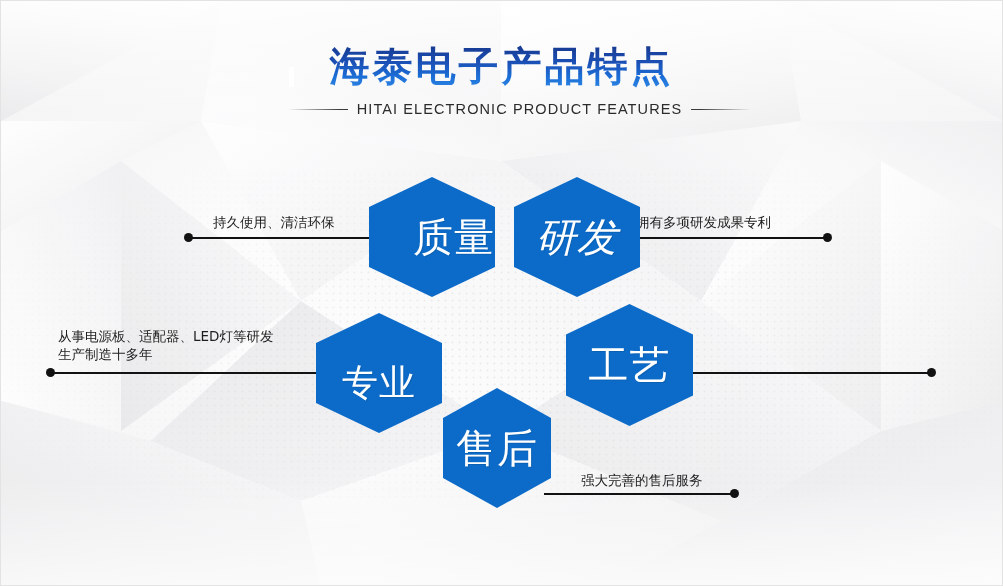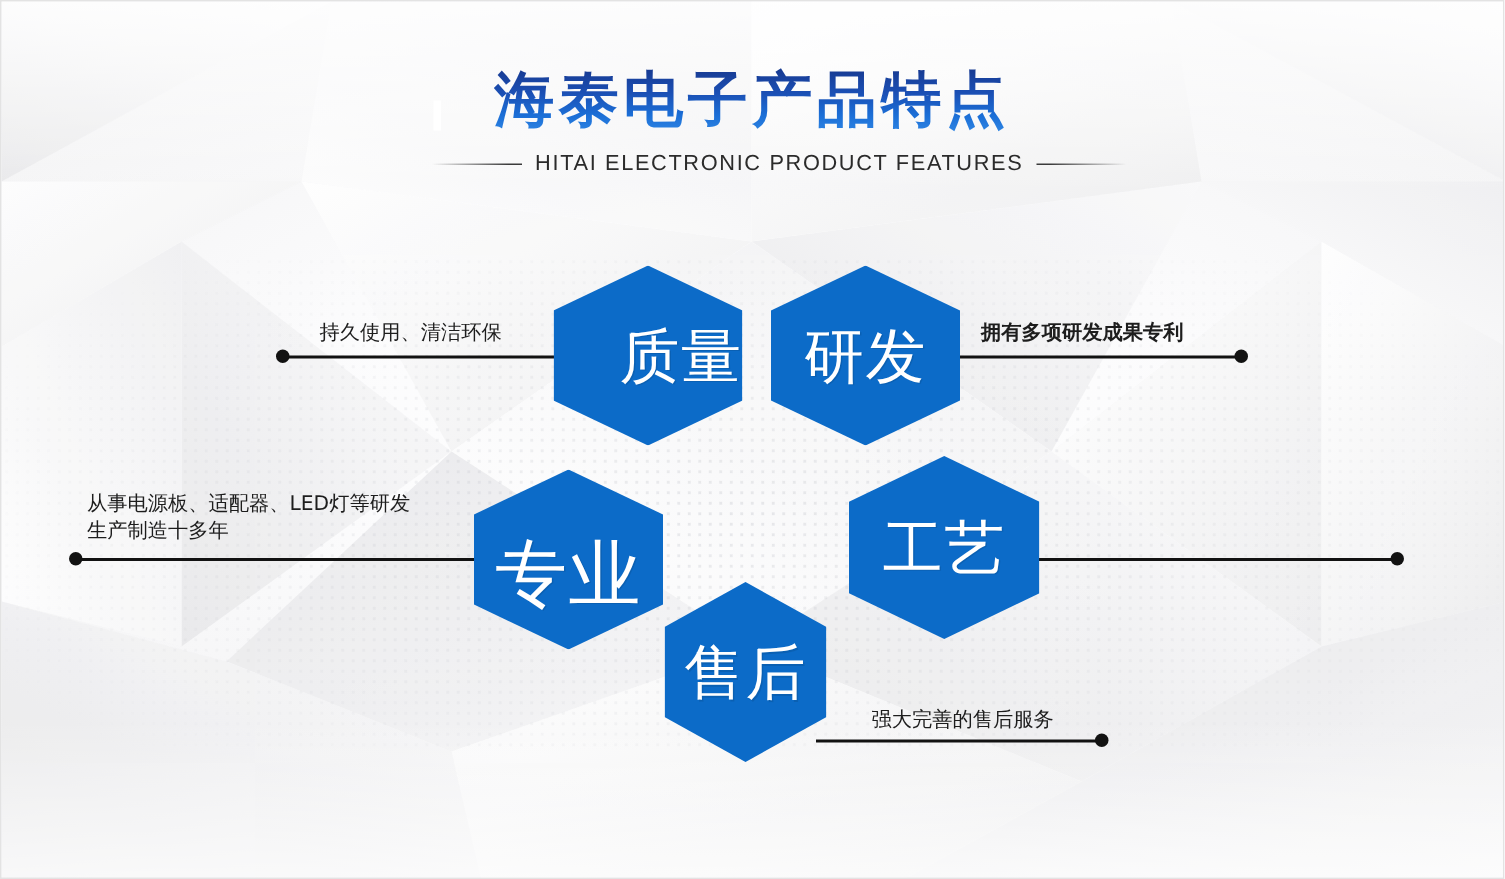--- a/index.html
+++ b/index.html
@@ -113,24 +113,24 @@
   .hex span {
     color: #ffffff;
     font-family: "DejaVu Sans", "Liberation Sans", sans-serif;
     font-weight: normal;
     letter-spacing: 1px;
     text-shadow: 1px 1px 0 rgba(0,0,0,.10);
     white-space: nowrap;
   }
   #hex-quality { left: 368px; top: 176px; width: 126px; height: 120px; }
   #hex-quality span { font-size: 40px; margin-left: 44px; }
-  #hex-rd      { left: 513px; top: 176px; width: 126px; height: 120px; }
+  #hex-rd      { left: 513px; top: 176px; width: 126px; height: 120px; font-style: italic; }
   #hex-rd span { font-size: 40px; }
   #hex-pro     { left: 315px; top: 312px; width: 126px; height: 120px; }
-  #hex-pro span { font-size: 48px; margin-top: 20px; }
+  #hex-pro span { font-size: 36px; margin-top: 20px; }
   #hex-craft   { left: 565px; top: 303px; width: 127px; height: 122px; }
   #hex-craft span { font-size: 40px; }
   #hex-service { left: 442px; top: 387px; width: 108px; height: 120px; }
   #hex-service span { font-size: 40px; }
 
   
   .conn {
     position: absolute;
     height: 2px;
     background: #121212;
@@ -152,21 +152,21 @@
   }
 
   
   #conn-quality { left: 188px; top: 236px; width: 183px; }
   #dot-quality  { left: 183px; top: 232px; }
   #lbl-quality  { left: 212px; top: 212px; }
 
   
   #conn-rd { left: 636px; top: 236px; width: 190px; }
   #dot-rd  { left: 822px; top: 232px; }
-  #lbl-rd  { left: 653px; top: 212px; font-weight: bold; }
+  #lbl-rd  { left: 635px; top: 212px; }
 
   
   #conn-pro { left: 50px; top: 371px; width: 272px; }
   #dot-pro  { left: 45px; top: 367px; }
   #lbl-pro  { left: 57px; top: 326px; }
 
   
   #conn-craft { left: 688px; top: 371px; width: 243px; }
   #dot-craft  { left: 926px; top: 367px; }
   #lbl-craft  { left: 718px; top: 347px; }

